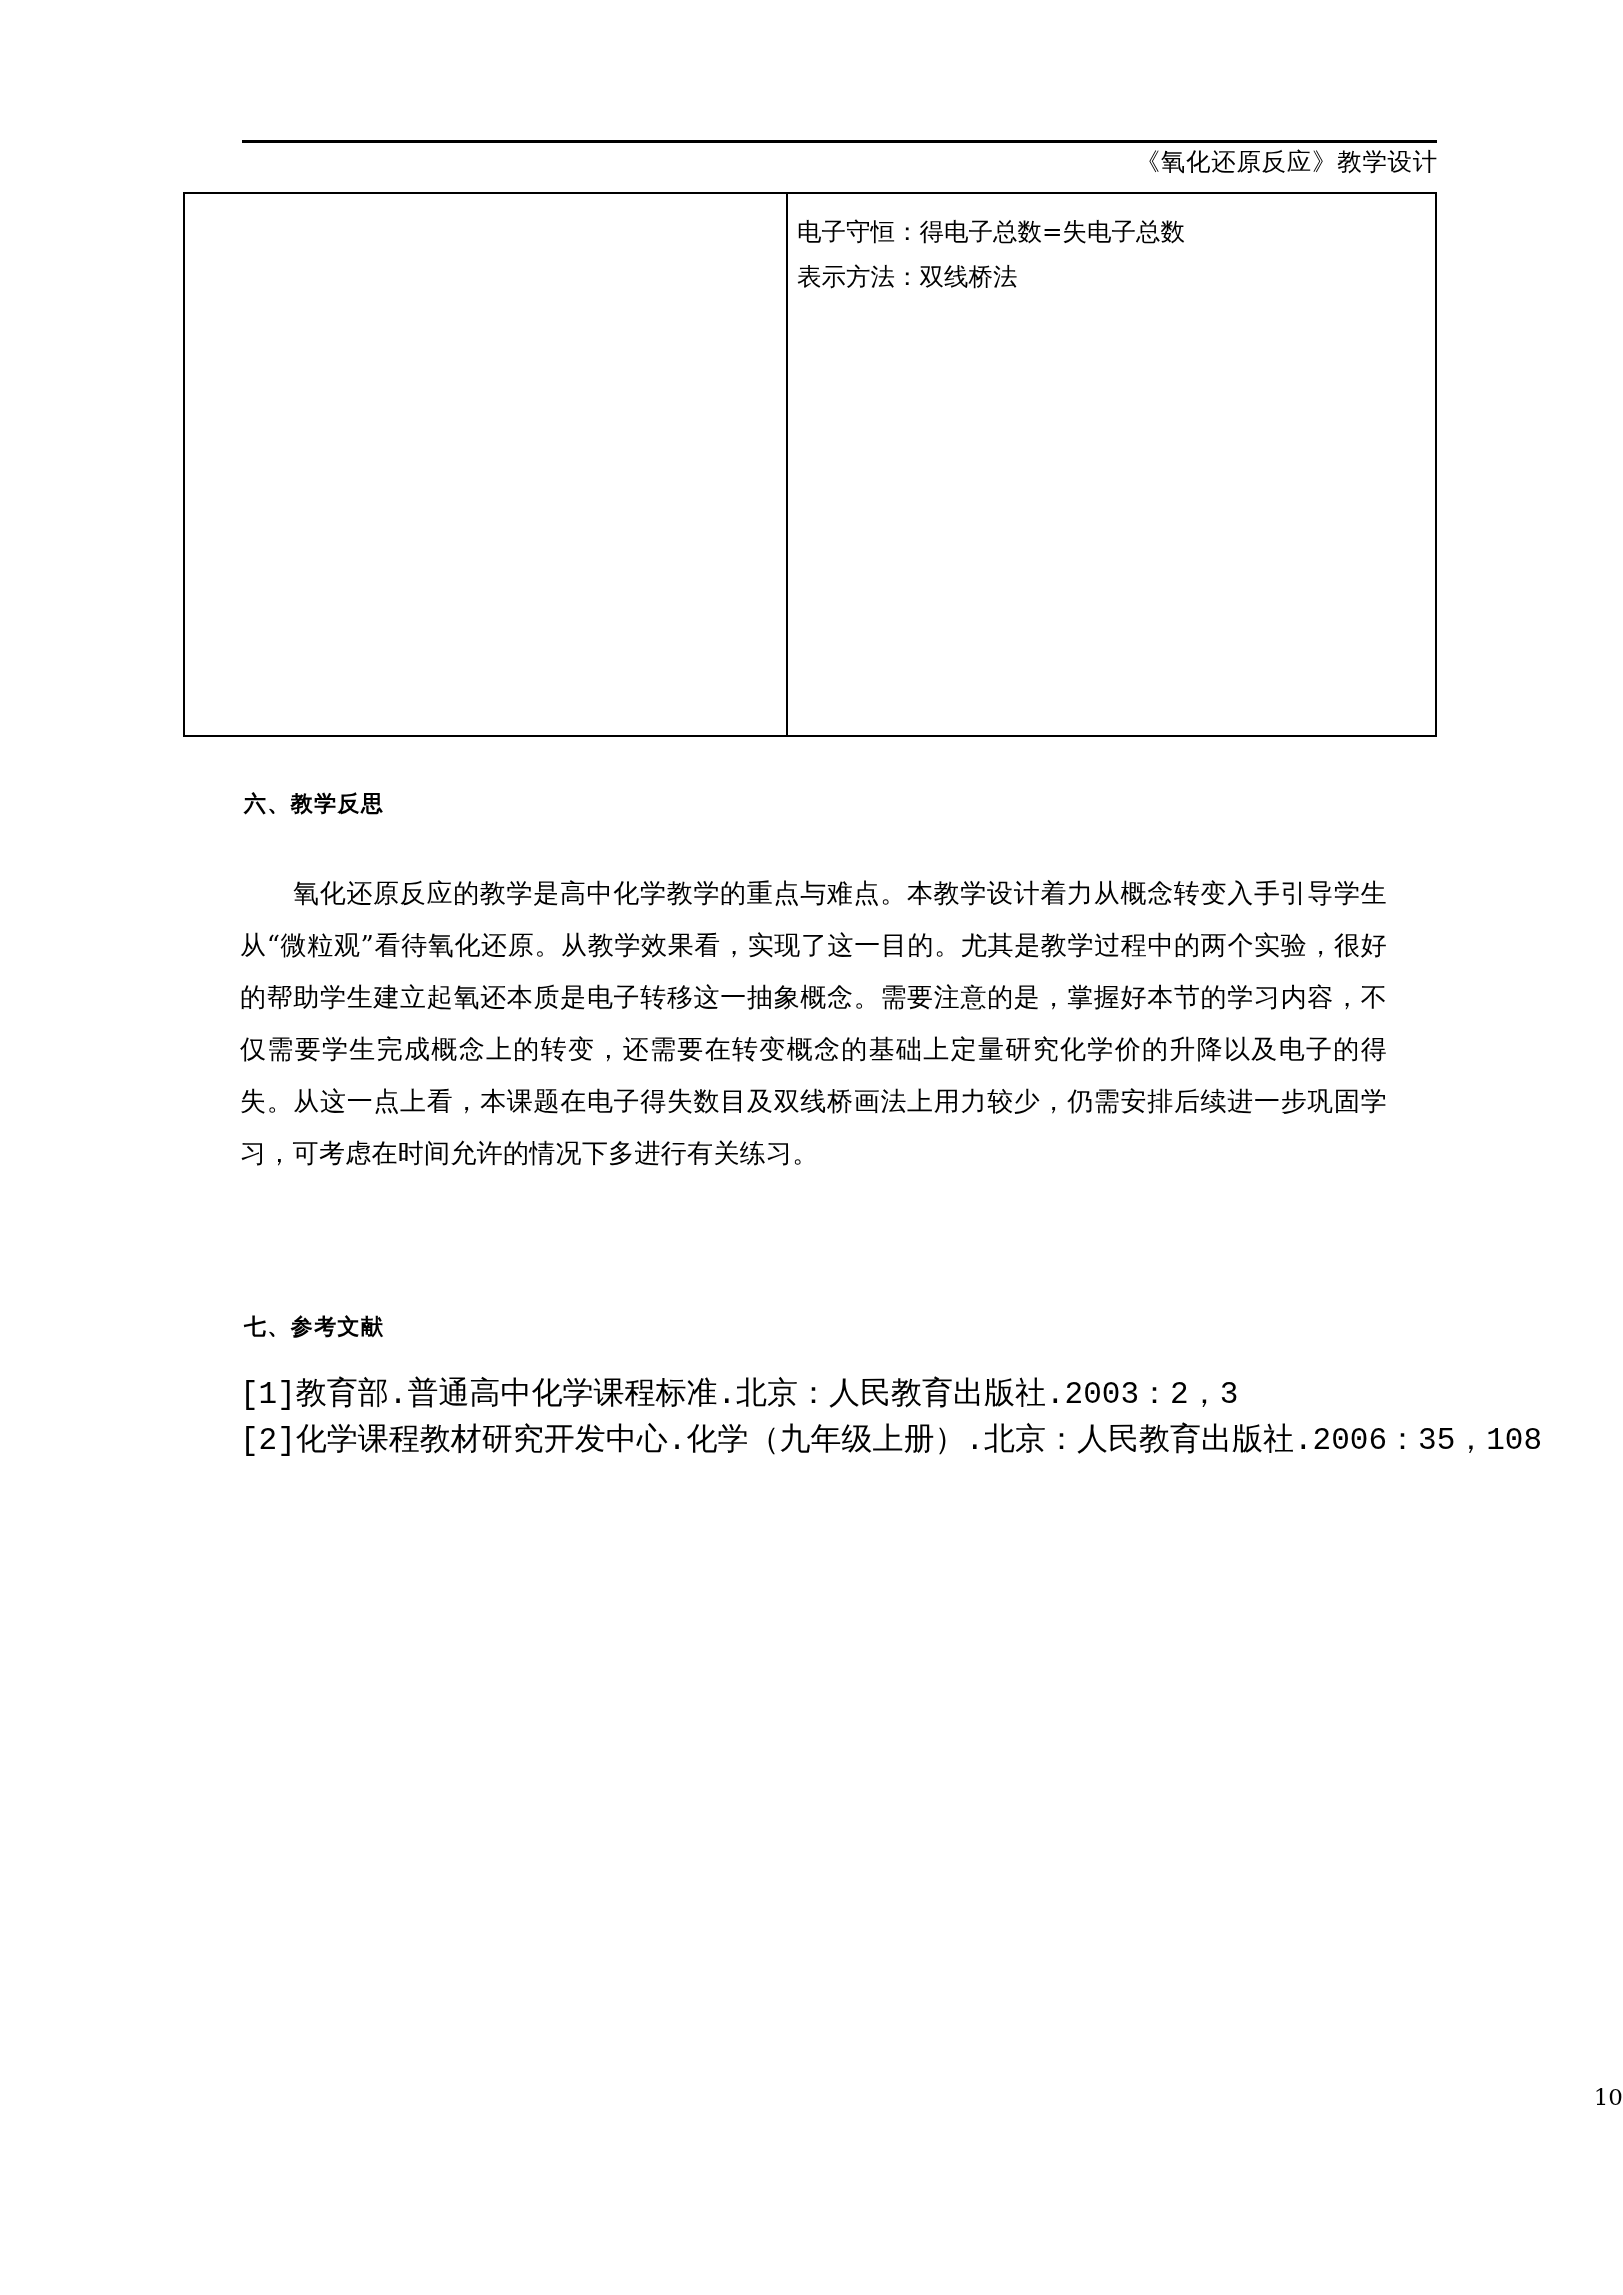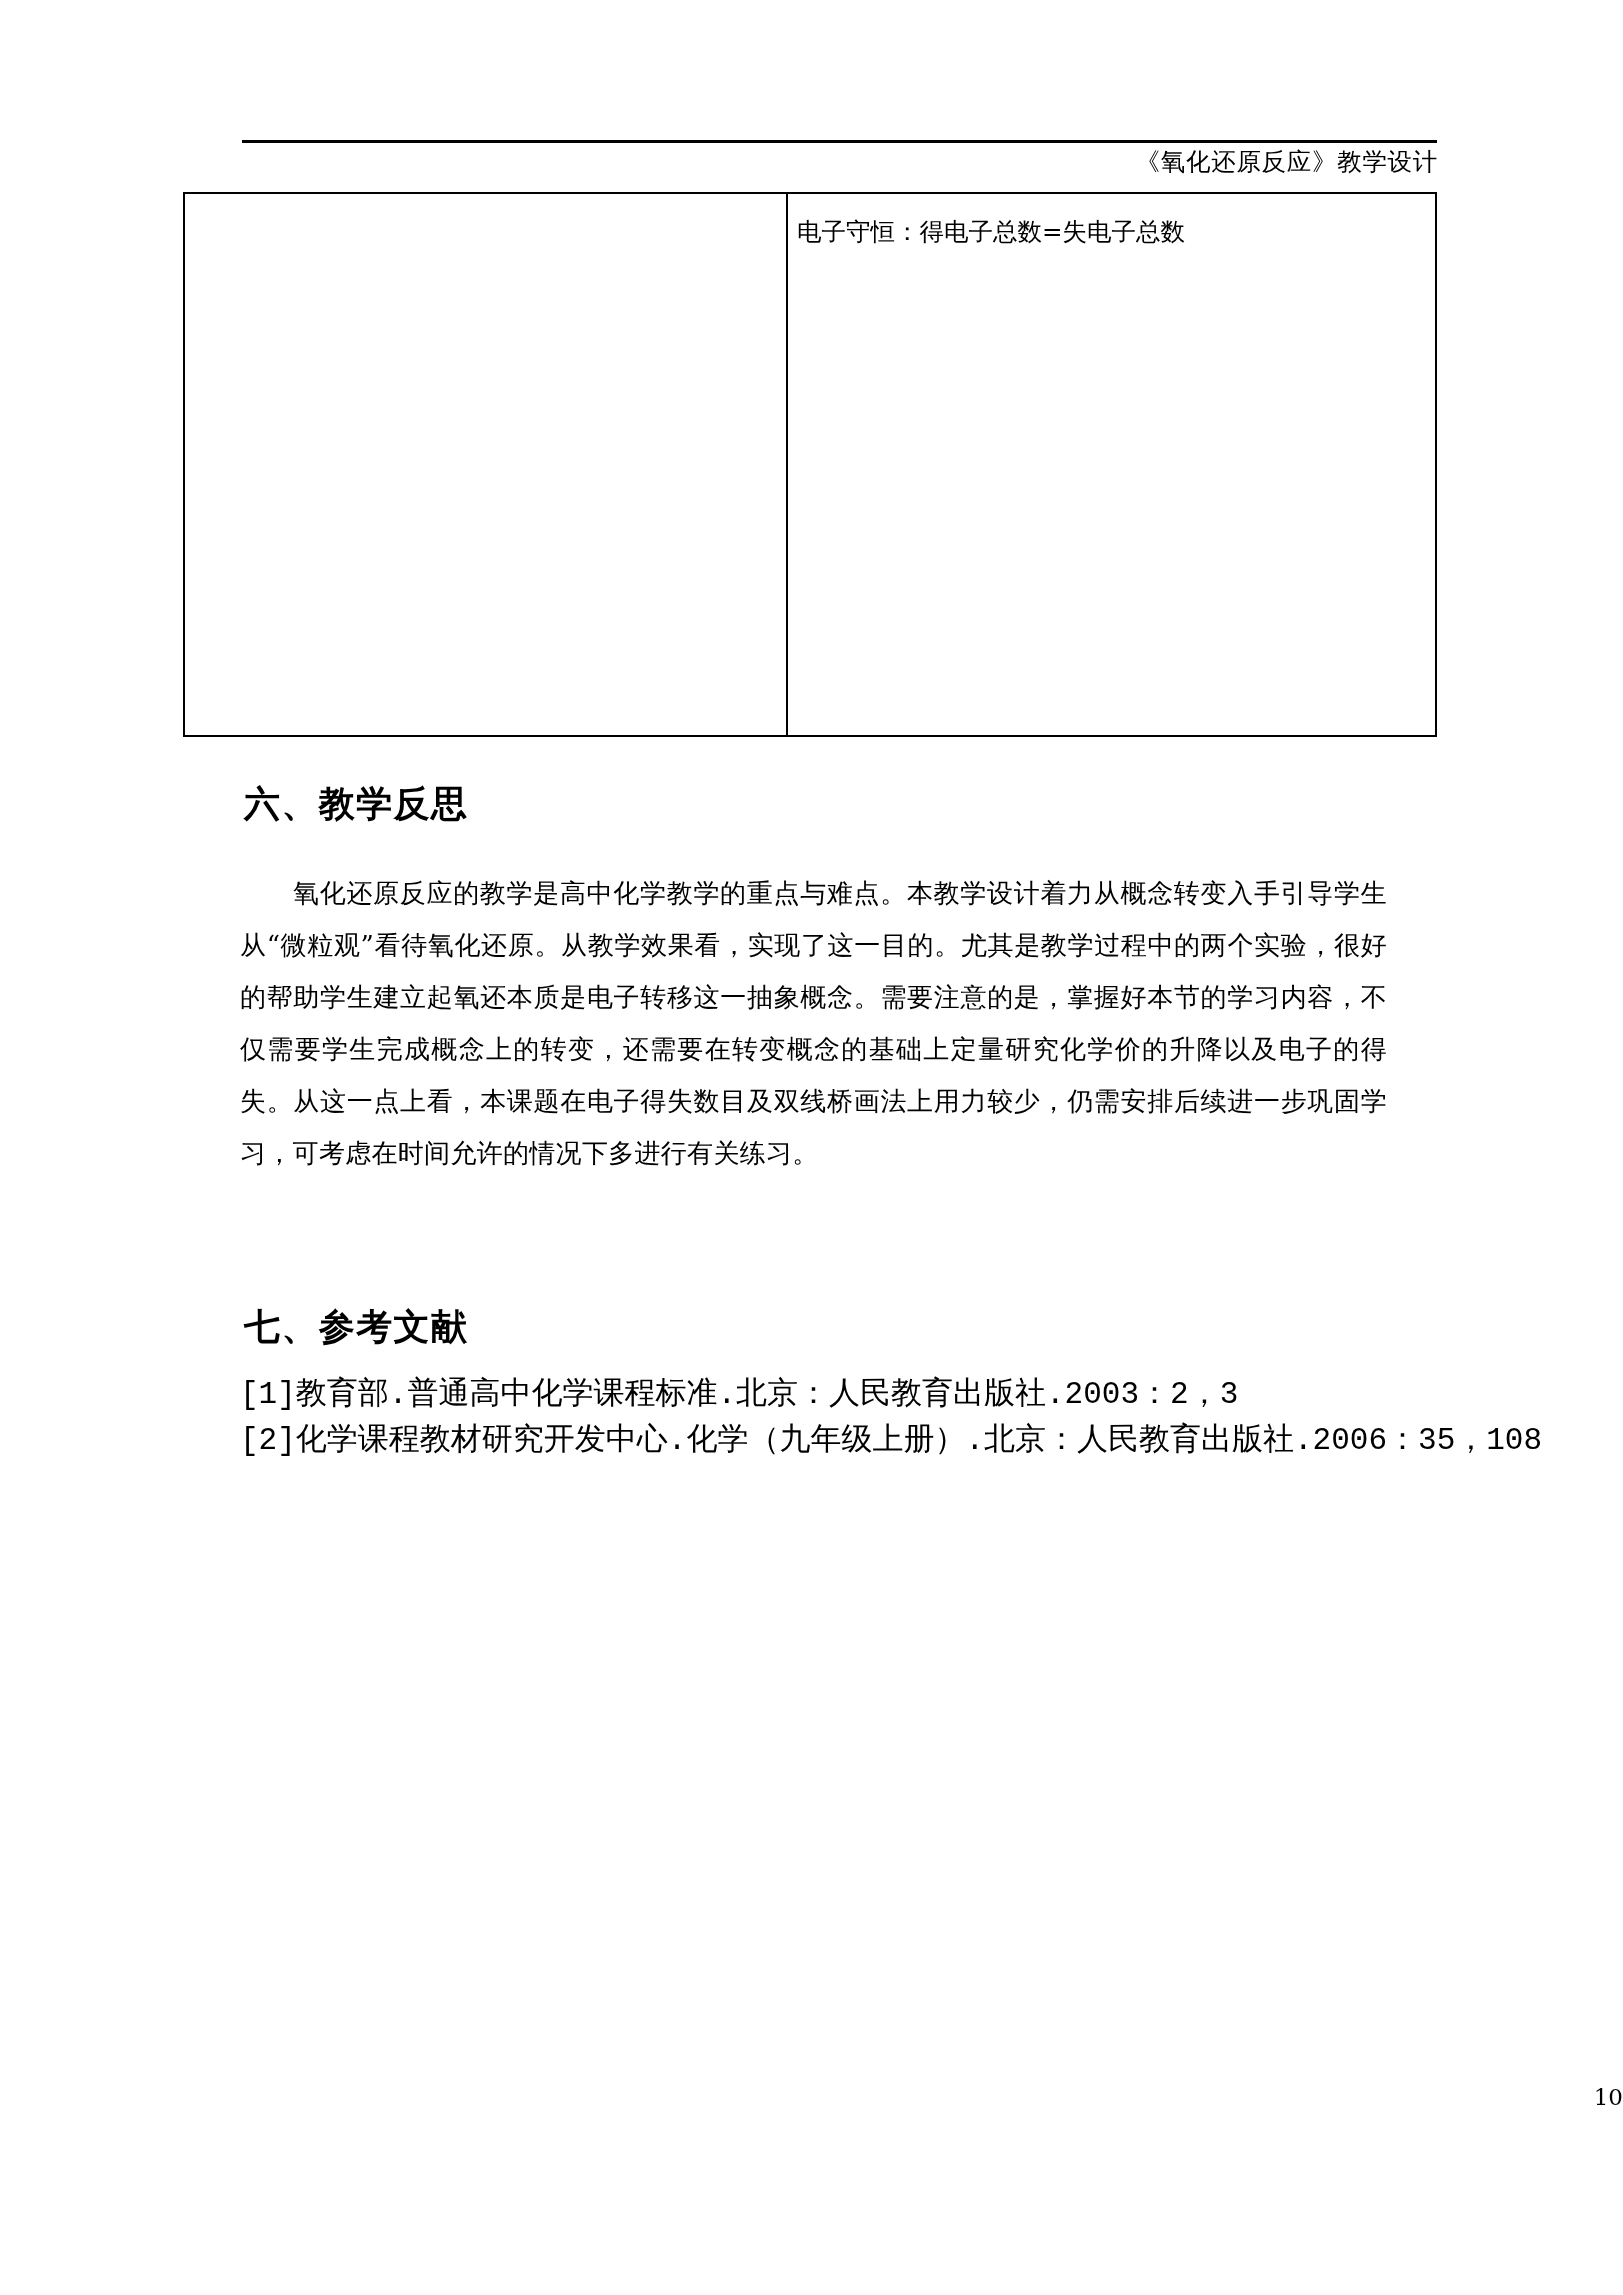--- a/index.html
+++ b/index.html
@@ -79,21 +79,21 @@
     font-size: 24.5px;
     line-height: 45px;
     font-family: "DejaVu Serif", "Liberation Serif", serif;
     white-space: nowrap;
   }
 
   
   .sec-heading {
     position: absolute;
     left: 244px;
-    font-size: 36px;
+    font-size: 22px;
     line-height: 41px;
     font-weight: bold;
     font-family: "DejaVu Sans", "Liberation Sans", sans-serif;
     letter-spacing: 1.4px;
   }
   #heading-reflection { top: 783px; }
   #heading-references { top: 1306px; }
 
   
   .body-para {
@@ -142,20 +142,21 @@
 <div class="page">
 
   <div class="header">《氧化还原反应》教学设计</div>
   <div class="header-rule"></div>
 
   <div class="tbl">
     <div class="tbl-inner">
       <div class="cell-left"></div>
       <div class="cell-right">
         <div class="cell-line">电子守恒：得电子总数=失电子总数</div>
+        <div class="cell-line">表示方法：双线桥法</div>
       </div>
     </div>
   </div>
 
   <div class="sec-heading" id="heading-reflection">六、教学反思</div>
 
   <div class="body-para">氧化还原反应的教学是高中化学教学的重点与难点。本教学设计着力从概念转变入手引导学生从“微粒观”看待氧化还原。从教学效果看，实现了这一目的。尤其是教学过程中的两个实验，很好的帮助学生建立起氧还本质是电子转移这一抽象概念。需要注意的是，掌握好本节的学习内容，不仅需要学生完成概念上的转变，还需要在转变概念的基础上定量研究化学价的升降以及电子的得失。从这一点上看，本课题在电子得失数目及双线桥画法上用力较少，仍需安排后续进一步巩固学习，可考虑在时间允许的情况下多进行有关练习。</div>
 
   <div class="sec-heading" id="heading-references">七、参考文献</div>
 

